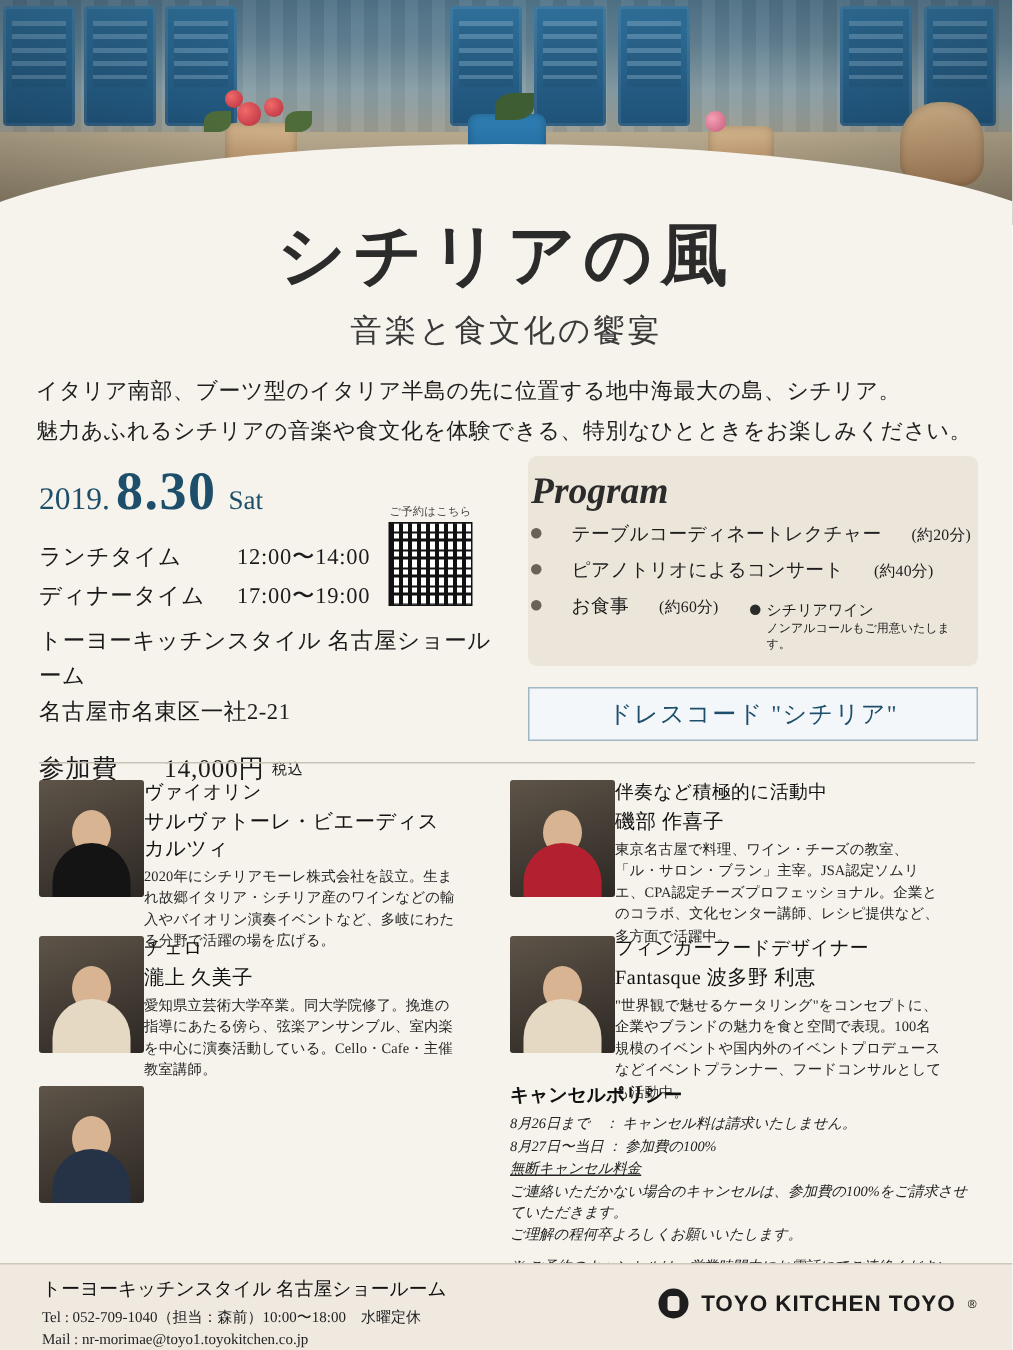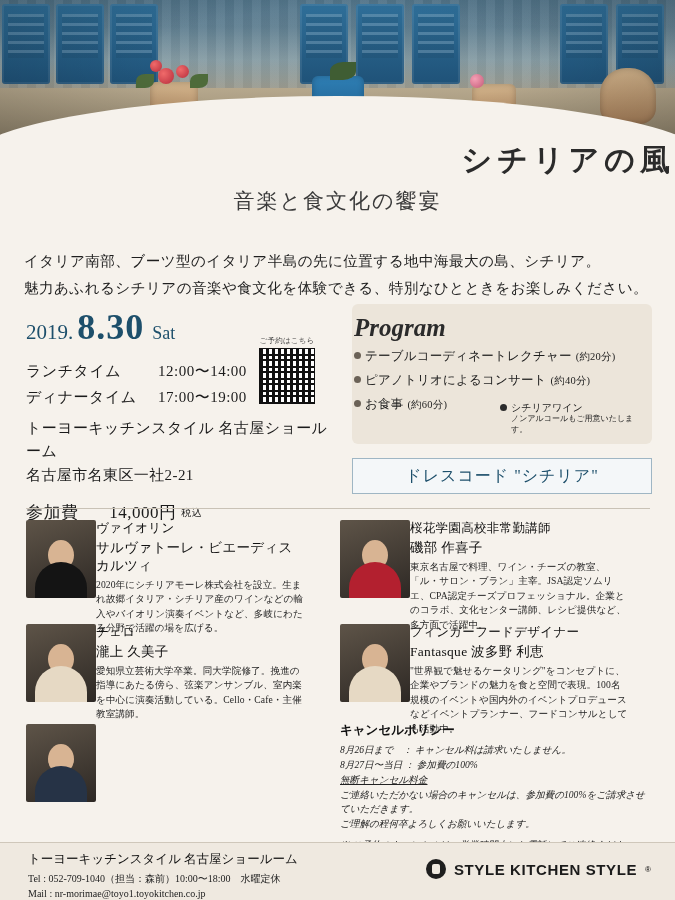--- a/index.html
+++ b/index.html
@@ -68,21 +68,21 @@
   .cream-curve {
     position:absolute; top: 96px; left: -6%; width: 112%; height: 120px;
     background: #f6f2ec;
     border-radius: 50% 50% 0 0 / 70px 70px 0 0;
   }
 
   
   .title-block { position: absolute; top: 140px; left: 0; width: 675px; text-align: center; }
   .main-title {
     font-family: "Liberation Serif", serif;
-    font-size: 30px; letter-spacing: 5px; color: #2b2b2b; font-weight: 700; text-align: right;
+    font-size: 45px; letter-spacing: 5px; color: #2b2b2b; font-weight: 700;
   }
   .sub-title {
     font-family: "Liberation Serif", serif;
     font-size: 21px; letter-spacing: 2px; color: #3a3a3a; margin-top: 6px;
   }
 
   
   .lead {
     position: absolute; top: 248px; left: 24px; width: 630px;
     font-family: "Liberation Serif", serif;
@@ -135,21 +135,21 @@
   
   .program {
     position: absolute; top: 304px; left: 352px; width: 300px; height: 140px;
     background: #ece5da; border-radius: 6px; padding: 10px 2px;
   }
   .program h3 {
     font-family: "Liberation Serif", serif; font-style: italic;
     font-size: 25px; color: #2b2b2b; font-weight: 700; margin-bottom: 6px;
   }
   .prog-item {
-    display: flex; align-items: baseline; gap: 4px;
+    display: flex; align-items: baseline; gap: 20px;
     font-family: "Liberation Serif", serif; font-size: 12.5px; color: #1d1d1d;
     margin-bottom: 7px; letter-spacing: .2px;
   }
   .prog-item .bullet {
     width: 7px; height: 7px; border-radius: 50%; background: #6b6257; flex: 0 0 auto;
     position: relative; top: -1px;
   }
   .prog-item .dur { font-size: 10.5px; }
   .wine-note {
     position: absolute; right: 14px; bottom: 8px; width: 138px;
@@ -368,21 +368,21 @@
         <div class="body"></div>
       </div>
   </div>
 
   <div class="perf right" style="top:520px; left:340px;">
     <div class="photo red">
         <div class="face"></div>
         <div class="body"></div>
       </div>
     <div class="txt">
-      <div class="role">桜花学園高校非常勤講師</div>
+      <div class="role">伴奏など積極的に活動中</div>
       <div class="name">磯部 作喜子</div>
       <div class="bio">東京名古屋で料理、ワイン・チーズの教室、「ル・サロン・ブラン」主宰。JSA認定ソムリエ、CPA認定チーズプロフェッショナル。企業とのコラボ、文化センター講師、レシピ提供など、多方面で活躍中。</div>
     </div>
   </div>
 
   <div class="perf right" style="top:624px; left:340px;">
     <div class="photo cream">
         <div class="face"></div>
         <div class="body"></div>
       </div>
@@ -404,18 +404,18 @@
   </div>
 
   <div class="footer-bar">
     <div class="footer-left">
       <div class="fname">トーヨーキッチンスタイル 名古屋ショールーム</div>
       <div class="frow">Tel : 052-709-1040（担当：森前）10:00〜18:00　水曜定休</div>
       <div class="frow">Mail : nr-morimae@toyo1.toyokitchen.co.jp</div>
     </div>
     <div class="brand">
       <span class="mark"></span>
-      <span class="bt">STYLE KITCHEN STYLE</span>
+      <span class="bt">TOYO KITCHEN TOYO</span>
       <span class="reg">®</span>
     </div>
   </div>
 
 </div>
 
 </body></html>

